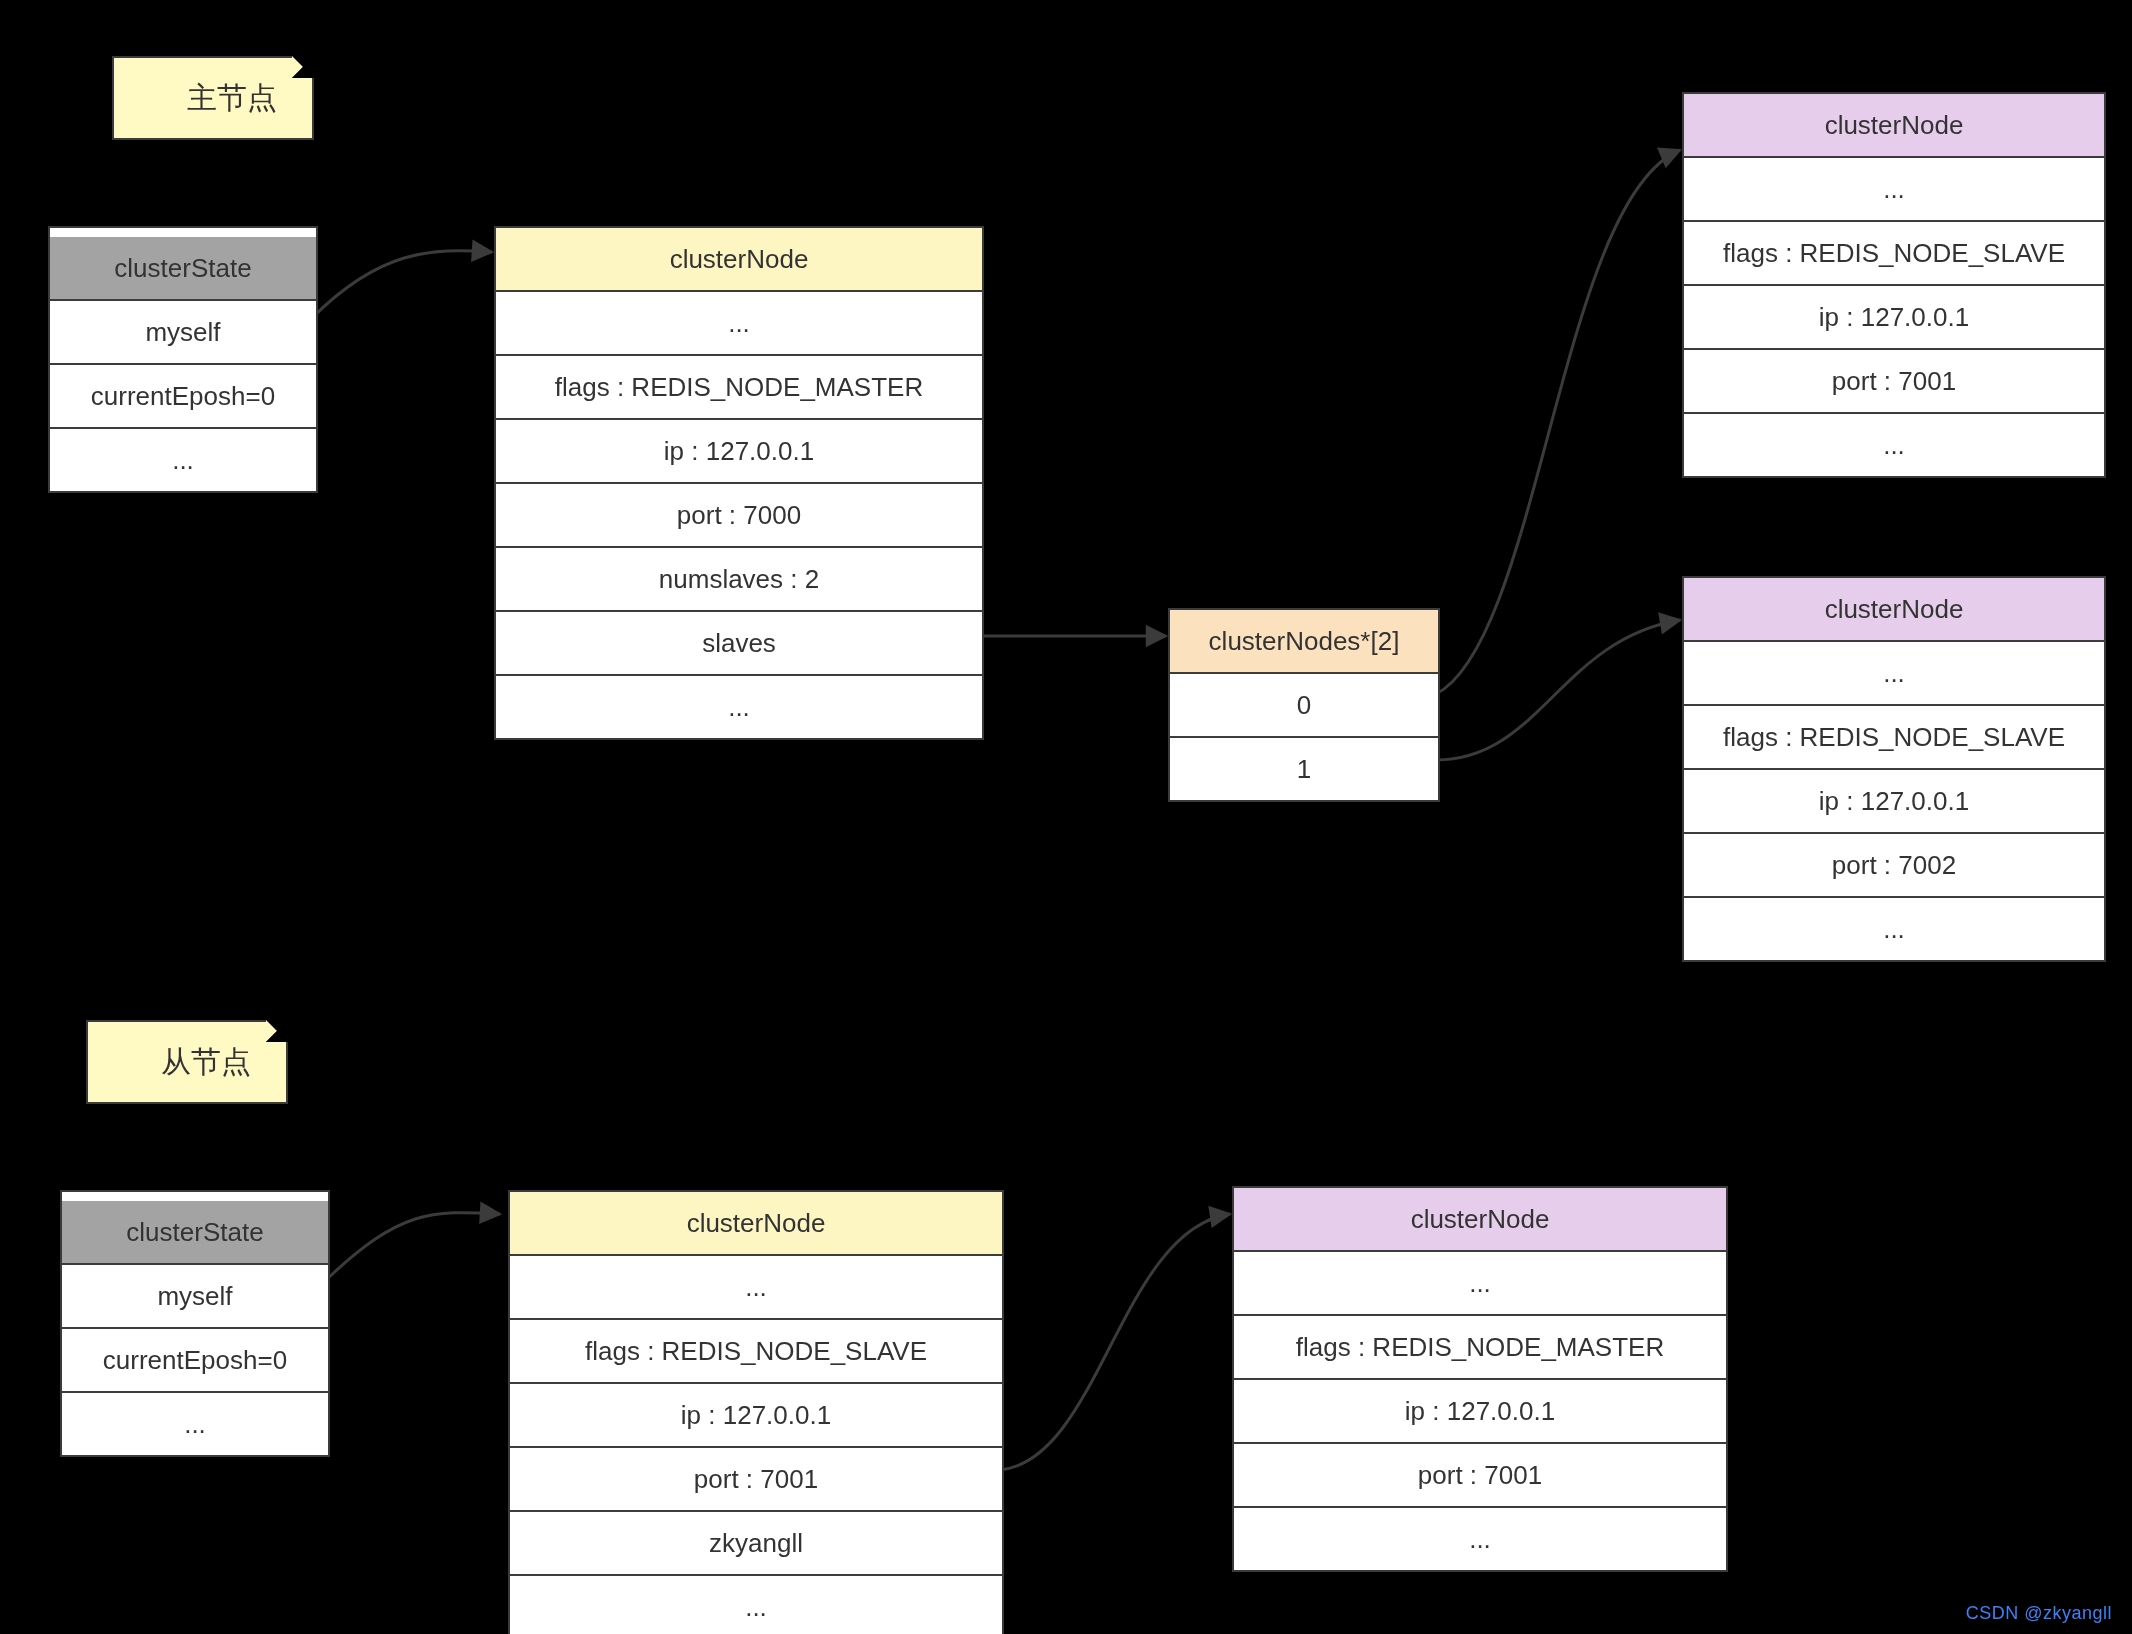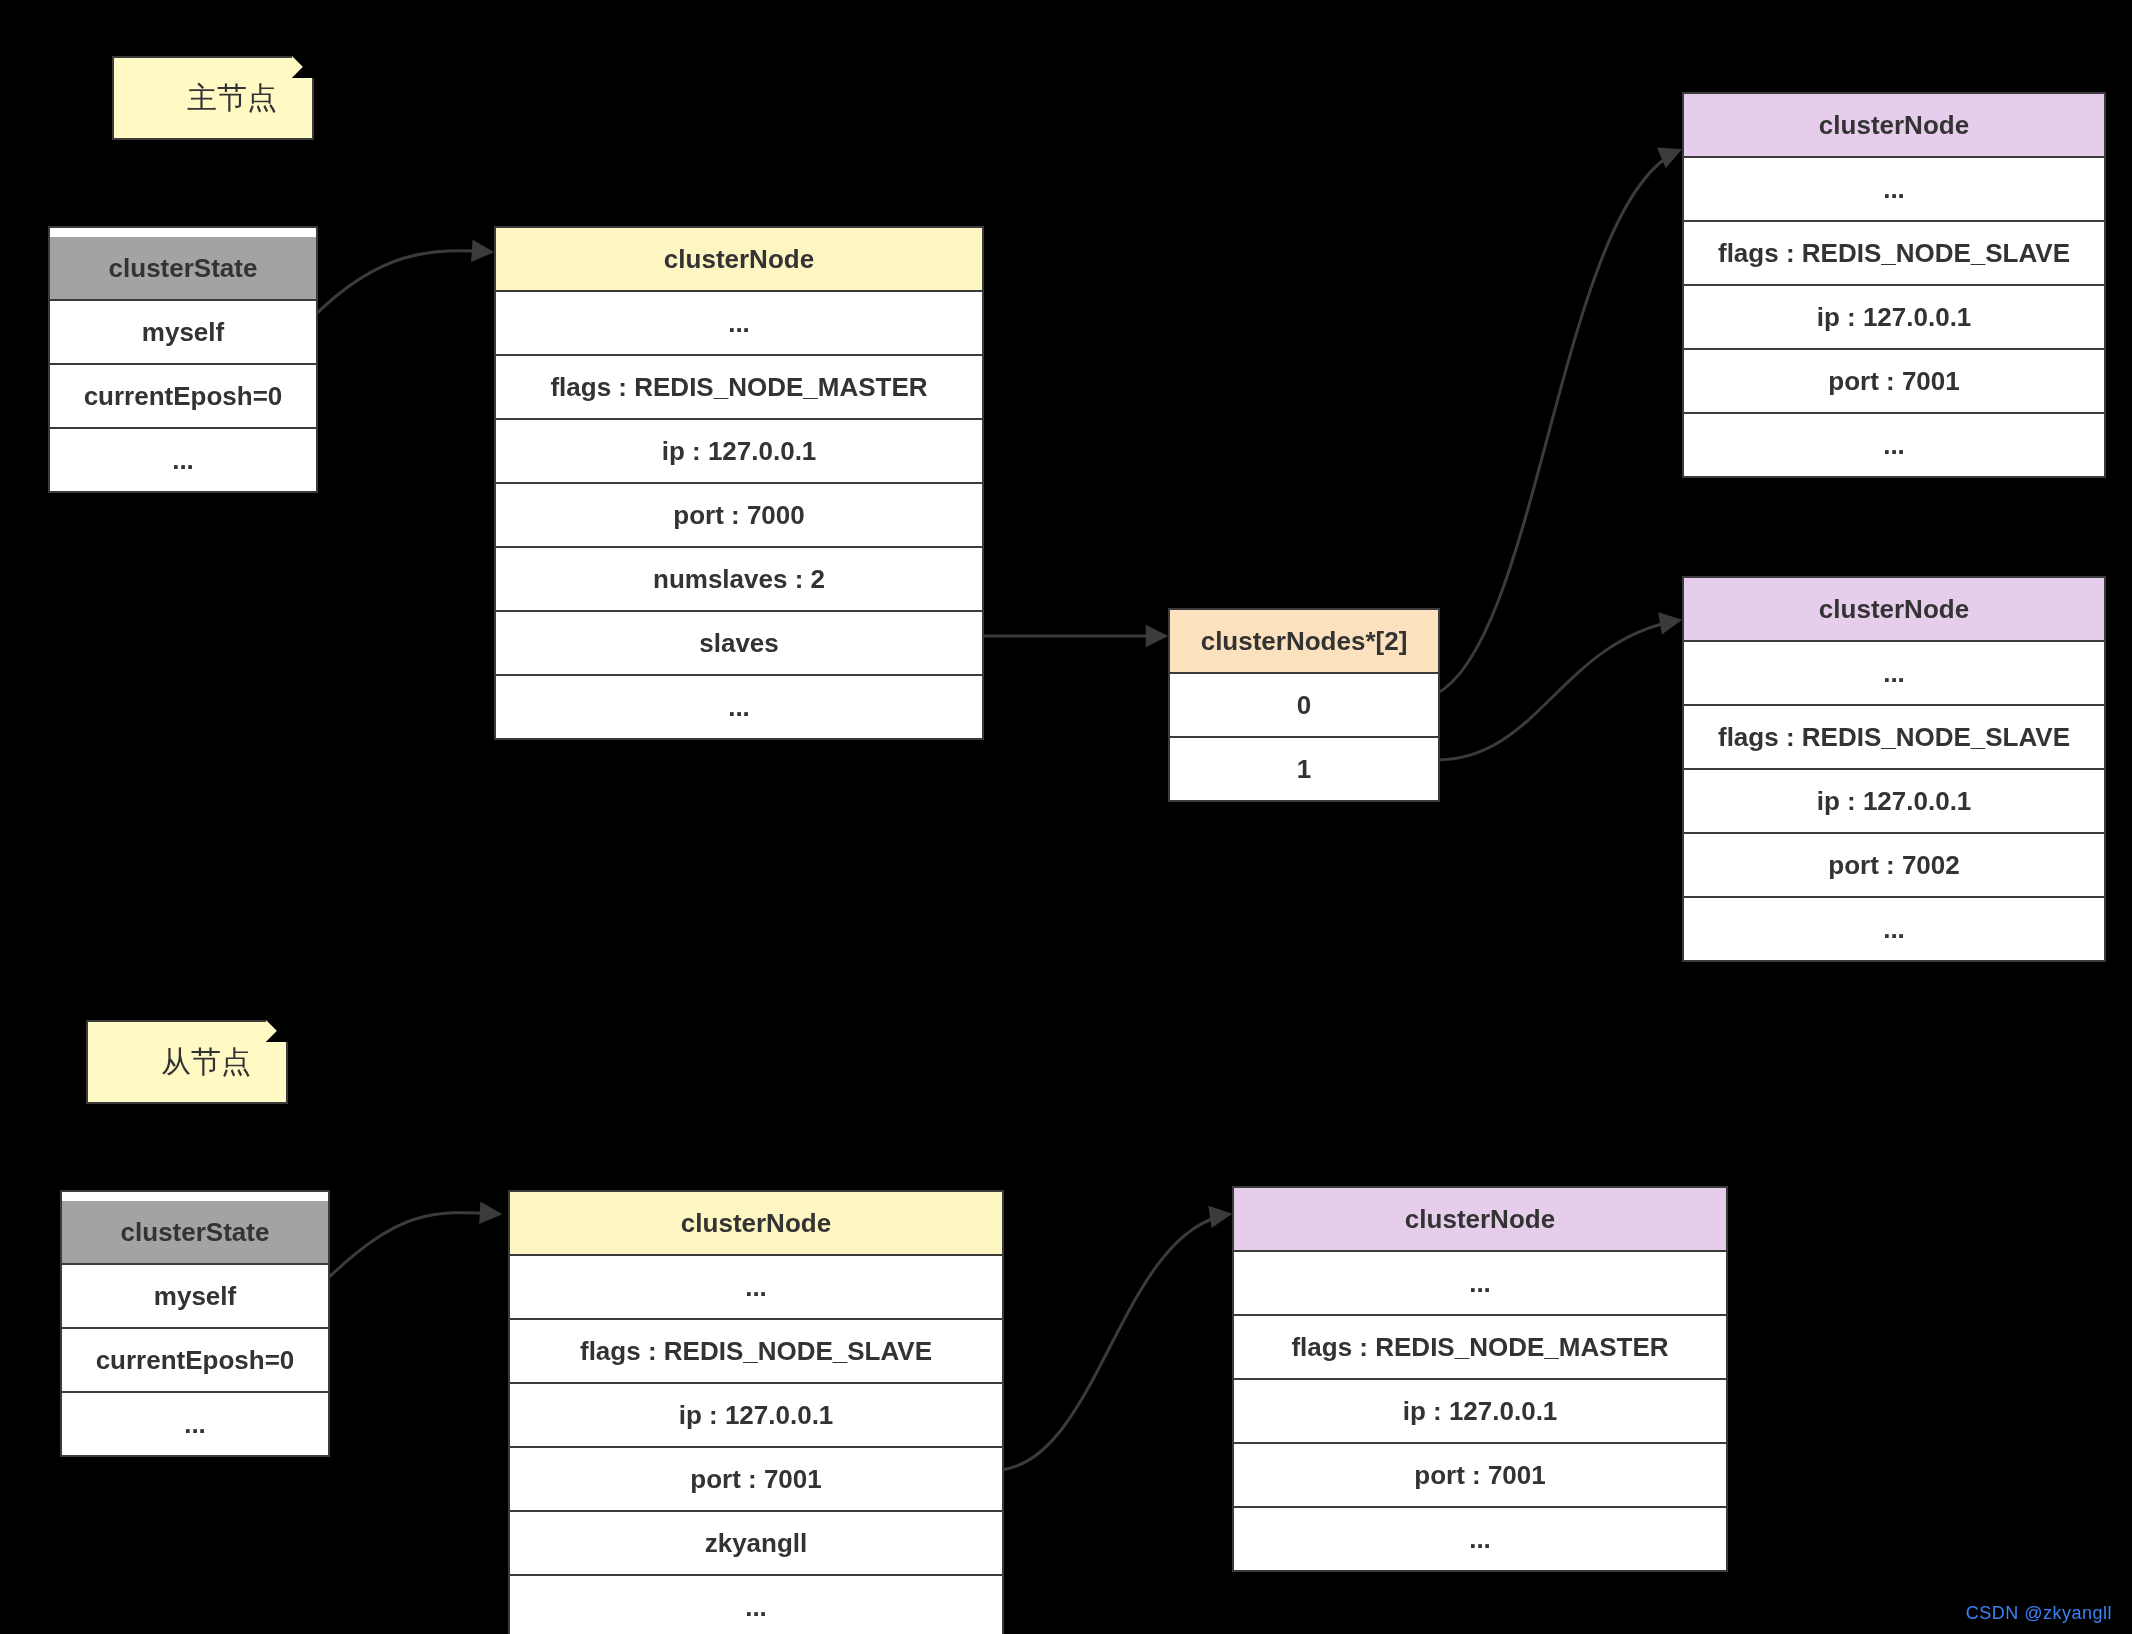--- a/index.html
+++ b/index.html
@@ -54,21 +54,20 @@
     right: -2px;
     width: 22px;
     height: 22px;
     background: linear-gradient(135deg, #FFF9C4 0%, #FFF9C4 48%, #3b3b3b 50%, #000 52%);
   }
   
   .table {
     position: absolute;
     border: 2px solid #3b3b3b;
     background: #fff;
-    font-weight: bold;
   }
   .row {
     height: 62px;
     border-top: 2px solid #3b3b3b;
     display: flex;
     align-items: center;
     justify-content: center;
     font-size: 26px;
     color: #333;
     background: #fff;

